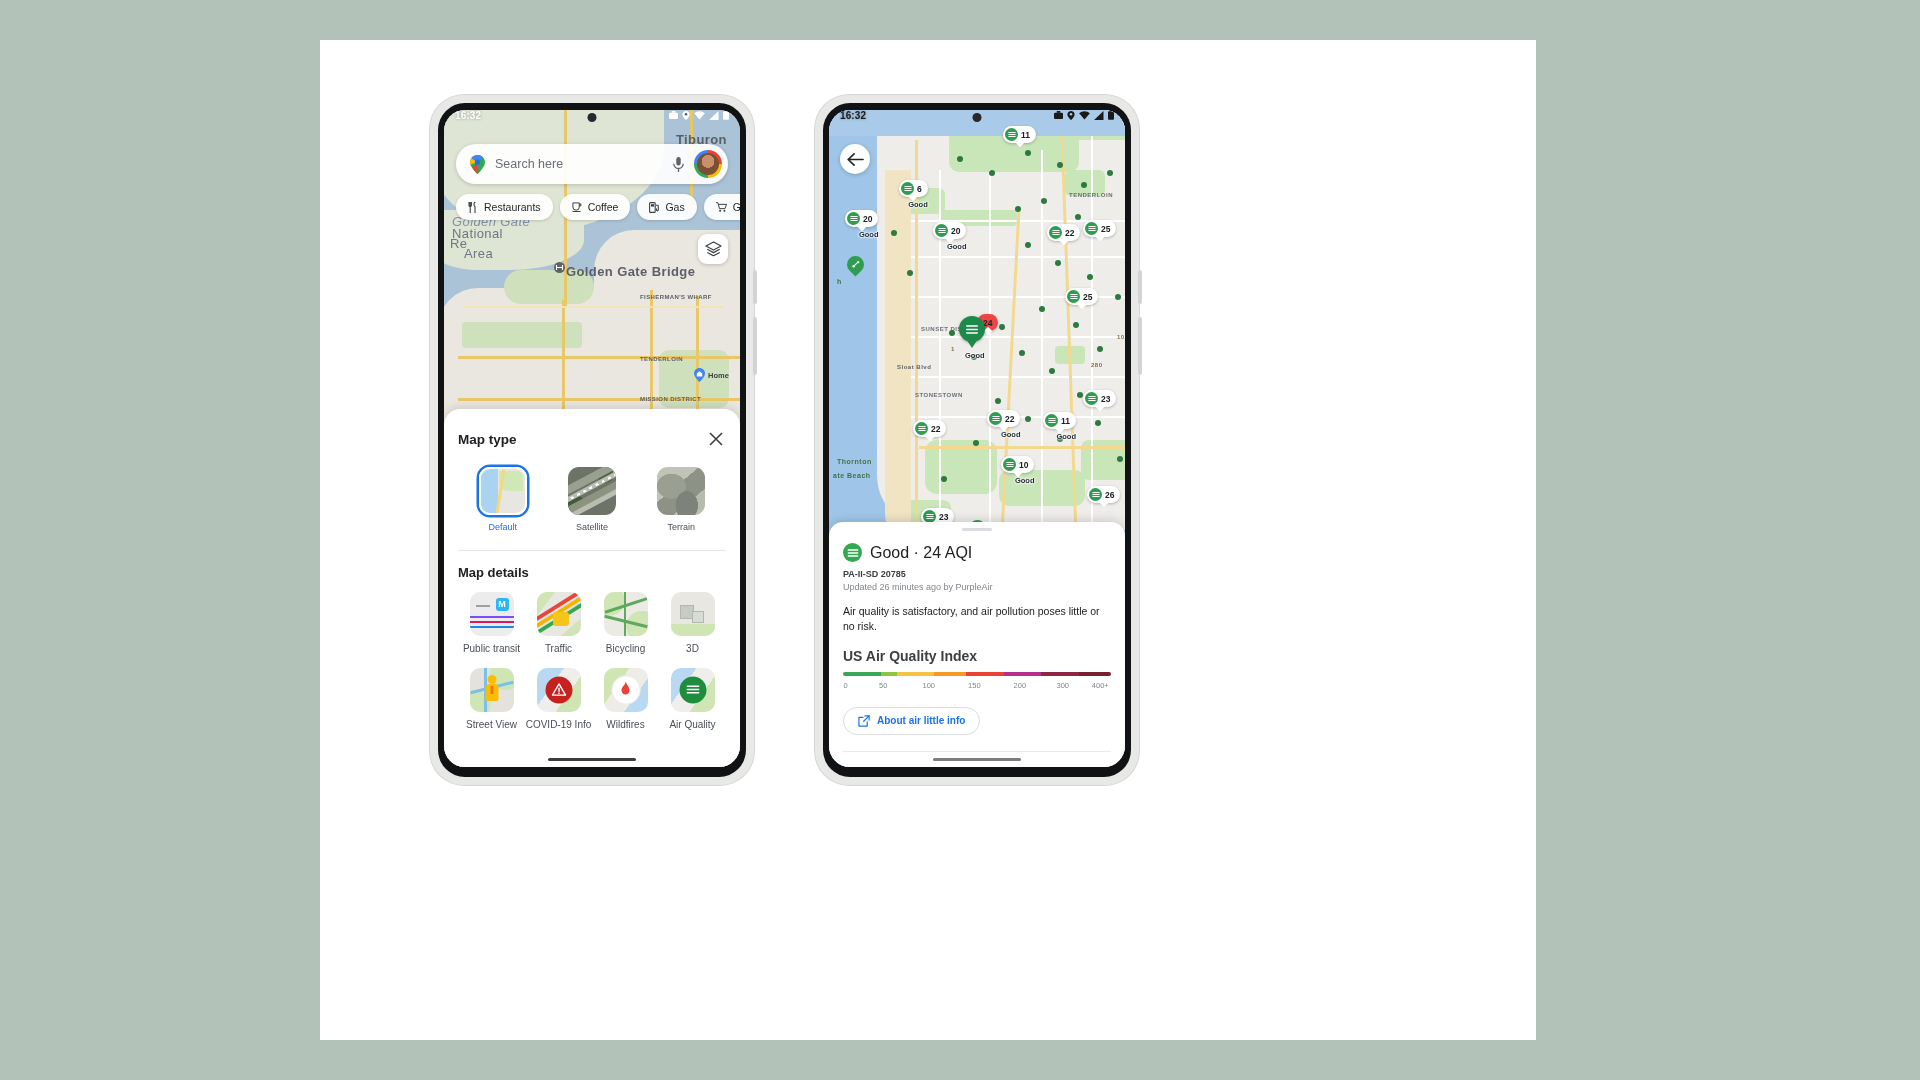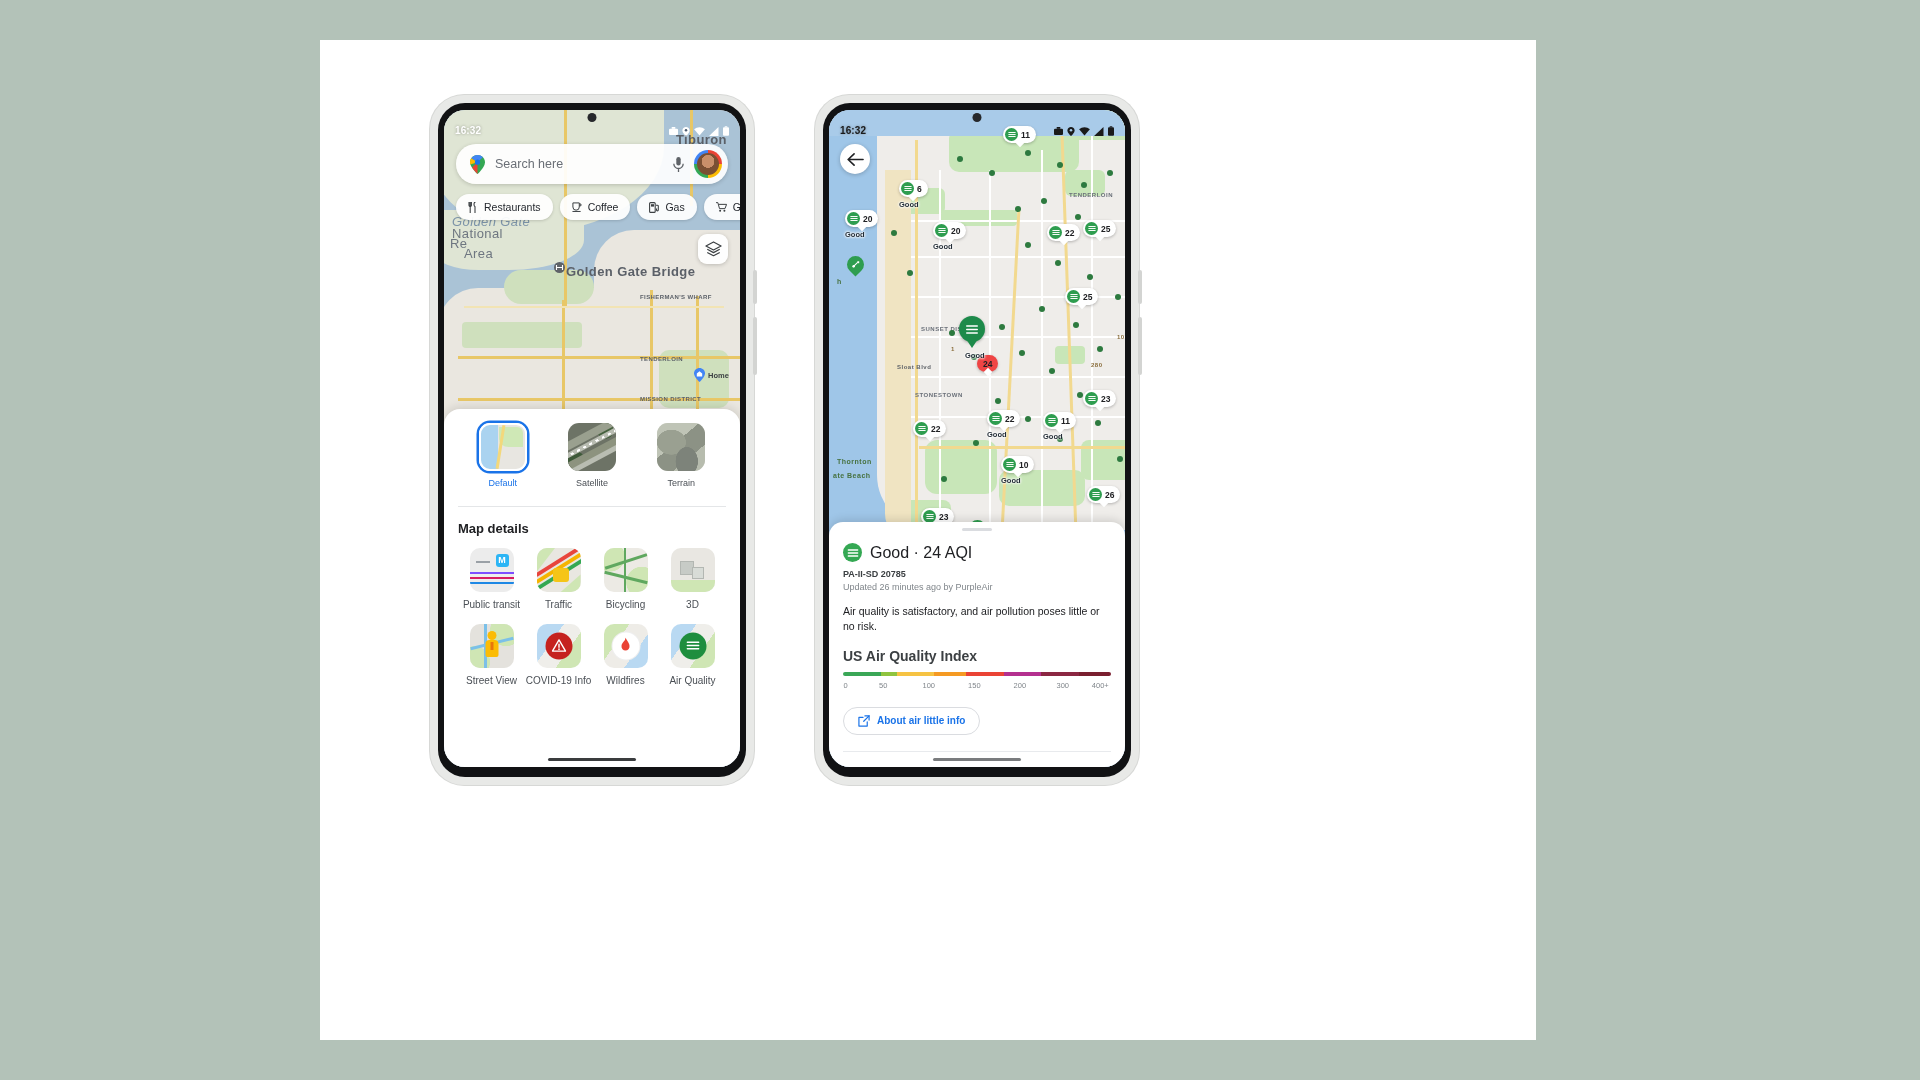--- a/index.html
+++ b/index.html
@@ -59,21 +59,21 @@
   }
   .gesturebar {
     position: absolute; bottom: 6px; left: 50%; transform: translateX(-50%);
     width: 88px; height: 3px; border-radius: 2px; background: #3a3c3e; z-index: 40;
   }
   .right .gesturebar { background: #7a7c7e; }
 
   
   .statusbar {
     position: absolute; top: 0; left: 0; right: 0; height: 26px;
-    display: flex; align-items: flex-end; justify-content: space-between;
+    display: flex; align-items: flex-start; justify-content: space-between;
     padding: 0 11px; z-index: 30;
     font-size: 10px; font-weight: bold; letter-spacing: .1px;
   }
   .statusbar .clock { text-shadow: 0 0 3px rgba(0,0,0,.35); }
   .left .statusbar { color: #ffffff; }
   .right .statusbar { color: #1a1a1a; }
   .sicons { display: flex; align-items: center; gap: 4px; }
   .sicons svg { display: block; }
 
   
@@ -255,21 +255,21 @@
   .mr-label.green { color:#46713f; font-size:7px;}
   .mr-label.water { color:#5d85ad; font-style:italic; }
   .mr-statusband { position:absolute; top:0; left:0; right:0; height:26px; background:#a9cbe9; z-index:5;}
 
   .backfab {
     position:absolute; left:11px; top:34px; width:30px;height:30px;border-radius:50%;
     background:#fff; display:flex;align-items:center;justify-content:center;
     box-shadow:0 1px 4px rgba(0,0,0,.22); z-index:20;
   }
   .aqi-marker {
-    position:absolute; z-index:14; display:flex; flex-direction:column; align-items:flex-start;
+    position:absolute; z-index:14; display:flex; flex-direction:column; align-items:flex-end;
   }
   .aqi-pill {
     display:flex; align-items:center; gap:3px; background:#fff;
     border-radius:11px; padding:1.5px 6px 1.5px 2px; height:17px;
     box-shadow:0 1px 3px rgba(0,0,0,.25); position:relative;
   }
   .aqi-pill:after{
     content:""; position:absolute; bottom:-3px; left:50%; transform:translateX(-50%) rotate(45deg);
     width:6px;height:6px;background:#fff;
   }
@@ -461,20 +461,28 @@
 
         <div class="layers-fab">
           <svg width="17" height="17" viewBox="0 0 18 18">
             <path d="M9 1 17 5.3 9 9.6 1 5.3z" fill="none" stroke="#3c4043" stroke-width="1.3" stroke-linejoin="round"></path>
             <path d="M2.4 8.8 9 12.3l6.6-3.5" fill="none" stroke="#3c4043" stroke-width="1.3" stroke-linejoin="round"></path>
             <path d="M2.4 12.1 9 15.6l6.6-3.5" fill="none" stroke="#3c4043" stroke-width="1.3" stroke-linejoin="round"></path>
           </svg>
         </div>
 
         <div class="sheet">
+          <div class="sheet-head">
+            <span class="sheet-title">Map type</span>
+            <span class="close-x">
+              <svg width="20" height="20" viewBox="0 0 20 20">
+                  <path d="M4 4l12 12M16 4L4 16" stroke="#3c4043" stroke-width="1.6"></path>
+                </svg>
+            </span>
+          </div>
 
           <div class="type-row">
             <div class="type-item selected">
               <div class="type-thumb th-default">
                 <div class="grn"></div>
                   <div class="rd"></div>
               </div>
               <span class="type-label">Default</span>
             </div>
             <div class="type-item">
@@ -773,21 +781,21 @@
           </div>
 
           <div class="sel-pin" style="left:130px;top:206px;">
             <div class="head">
               <svg width="14" height="11" viewBox="0 0 16 12">
                   <path d="M2 2h12M2 6h12M2 10h12" stroke="#fff" stroke-width="1.7" stroke-linecap="round"></path>
                 </svg>
             </div>
           </div>
           <div class="aqi-marker" style="left:148px;top:204px;">
-            <div class="aqi-pill" style="background:#ef4444;margin-top:41px;">
+            <div class="aqi-pill" style="background:#ef4444;">
               <span class="aqi-num" style="padding-left:4px;">24</span>
             </div>
           </div>
           <span class="aqi-good" style="position:absolute;left:136px;top:238px;z-index:19;">Good</span>
 
           <div class="aqi-marker" style="left:254px;top:280px;">
             <div class="aqi-pill">
               <span class="aqi-dotg">
                   <svg width="8" height="7" viewBox="0 0 10 8">
                     <path d="M1 1.5h8M1 4h8M1 6.5h8" stroke="#fff" stroke-width="1.2" stroke-linecap="round"></path>

